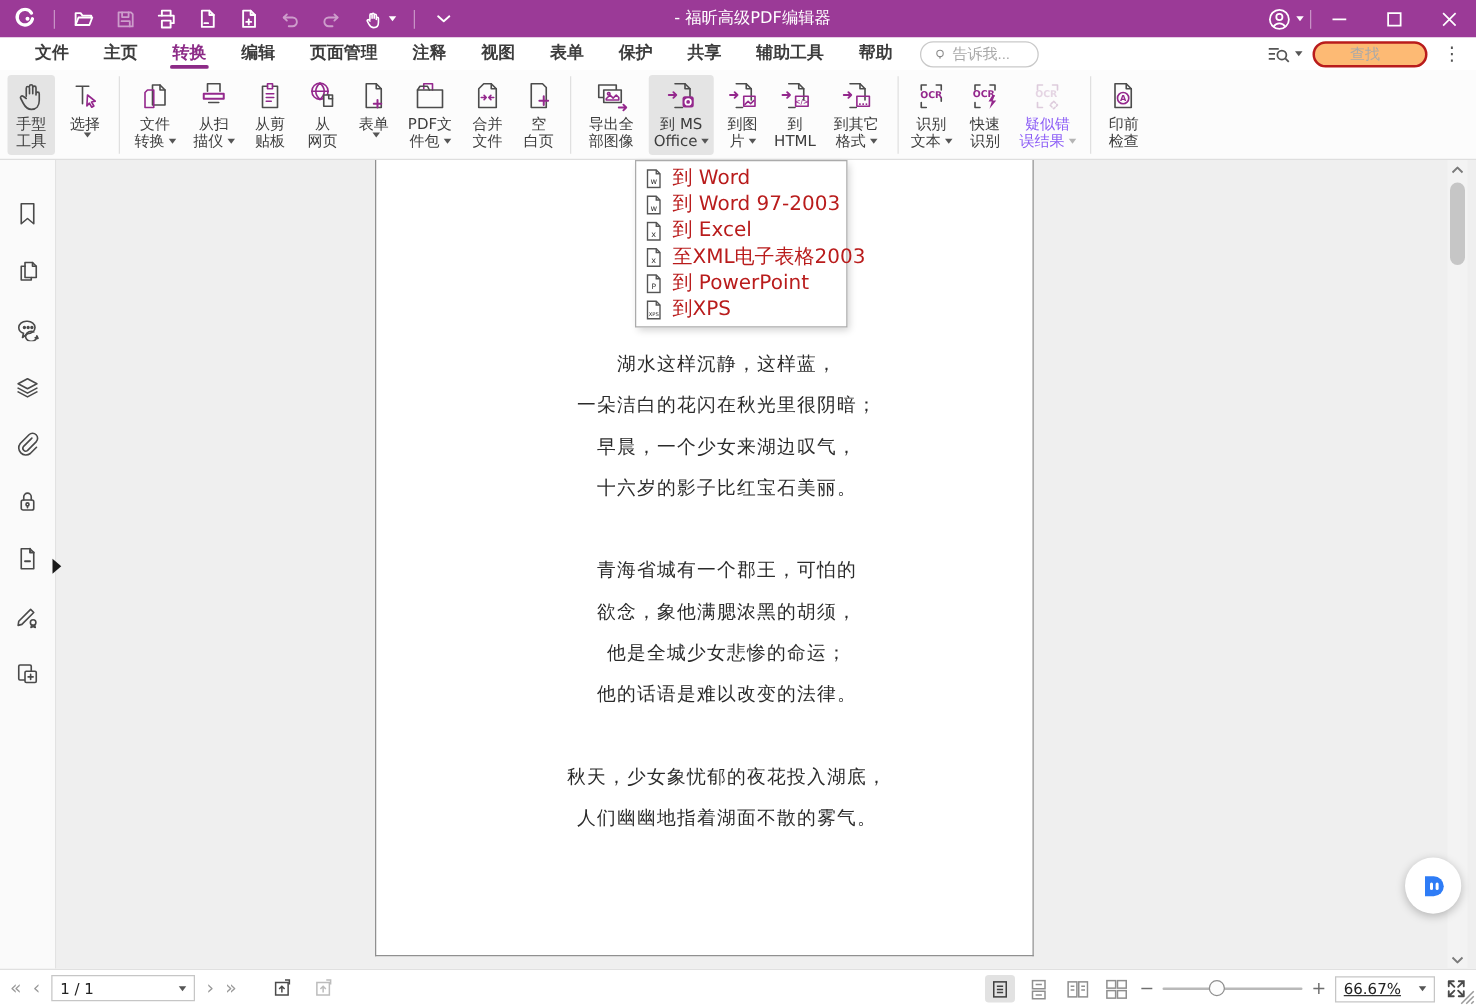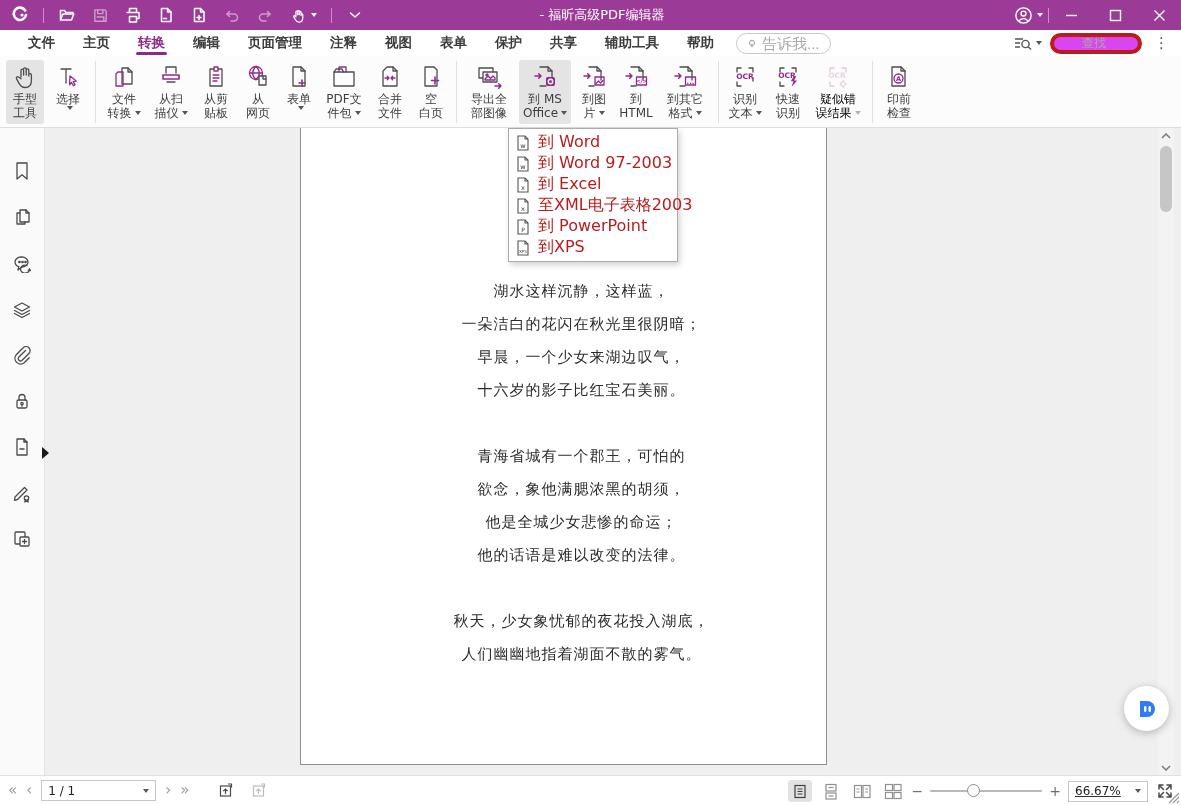--- a/index.html
+++ b/index.html
@@ -28,42 +28,42 @@
     display:flex; align-items:center; }
   .tabs { display:flex; align-items:center; padding-left:14px; }
   .mtab { font-size:13.5px; font-weight:700; color:#3c3c3c; padding:0 14px; height:26px;
     line-height:24px; cursor:pointer; position:relative; white-space:nowrap; }
   .mtab.active { color:#8c2b87; }
   .mtab.active::after { content:""; position:absolute; left:12px; right:12px; bottom:1px;
     height:3px; background:#8c2b87; border-radius:2px; }
   .tellme { display:flex; align-items:center; gap:5px; border:1px solid #c9c9c9; border-radius:11px;
     height:21px; padding:0 10px; margin-left:8px; color:#9a9a9a; width:95px; }
   .tellme svg { stroke:#8a8a8a; fill:none; stroke-width:1.2; }
-  .tellme input { border:none; outline:none; width:58px; font-size:15px; background:transparent; }
+  .tellme input { border:none; outline:none; width:58px; font-size:12px; background:transparent; }
   .tellme input::placeholder { color:#a9a9a9; }
   .menu-right { position:absolute; right:8px; top:30px; height:26px; display:flex; align-items:center; gap:8px; }
   .advsearch { display:flex; align-items:center; cursor:pointer; }
   .advsearch svg { stroke:#555; fill:none; stroke-width:1.4; }
   .cdark { width:0; height:0; border-left:3.5px solid transparent; border-right:3.5px solid transparent;
     border-top:4px solid #555; display:inline-block; margin-left:2px; }
-  .findpill { display:flex; align-items:center; gap:18px; border:4px solid #b91c1c; border-radius:11px;
-    height:21px; padding:0 10px; width:92px; background:#d946ef; }
+  .findpill { display:flex; align-items:center; gap:18px; border:2px solid #b91c1c; border-radius:11px;
+    height:21px; padding:0 10px; width:92px; background:#fdba74; }
   .findpill svg { stroke:#8a8a8a; fill:none; stroke-width:1.4; }
   .findpill input { border:none; outline:none; width:52px; font-size:12px; background:transparent; }
   .findpill input::placeholder { color:#a9a9a9; }
   .vdots { color:#555; font-size:15px; letter-spacing:0; cursor:pointer; padding:0 4px; }
 
   
   .ribbon { position:absolute; left:0; top:56px; width:1181px; height:72px; background:#fcfcfc;
     border-bottom:1px solid #dedede; display:flex; align-items:flex-start; padding:4px 0 0 6px; }
   .rbtn { display:flex; flex-direction:column; align-items:center; justify-content:flex-start;
     height:64px; border-radius:3px; cursor:pointer; padding-top:2px; margin-right:5px; flex:none; }
   .rbtn.active { background:#e4e4e4; }
   .rbtn.disabled { cursor:default; }
-  .rbtn.disabled .rl { color:#000000; }
+  .rbtn.disabled .rl { color:#8b5cf6; }
   .ricon { height:30px; display:flex; align-items:center; justify-content:center; }
   .ricon svg { fill:none; stroke:#4c4c4c; stroke-width:1.3; stroke-linecap:round; stroke-linejoin:round; }
   .rbtn.disabled .ricon { opacity:.4; }
   .rl { font-size:12px; line-height:14px; color:#3d3d3d; white-space:nowrap; display:flex;
     align-items:center; justify-content:center; }
   .rsep { width:1px; height:62px; background:#e0e0e0; margin:1px 7px 0 3px; flex:none; }
   .pp { stroke:#94288d !important; }
   .pf { fill:#94288d; stroke:none !important; }
   .cdown { width:0; height:0; border-left:3.5px solid transparent; border-right:3.5px solid transparent;
     border-top:4px solid #555; display:inline-block; margin-left:3px; }

